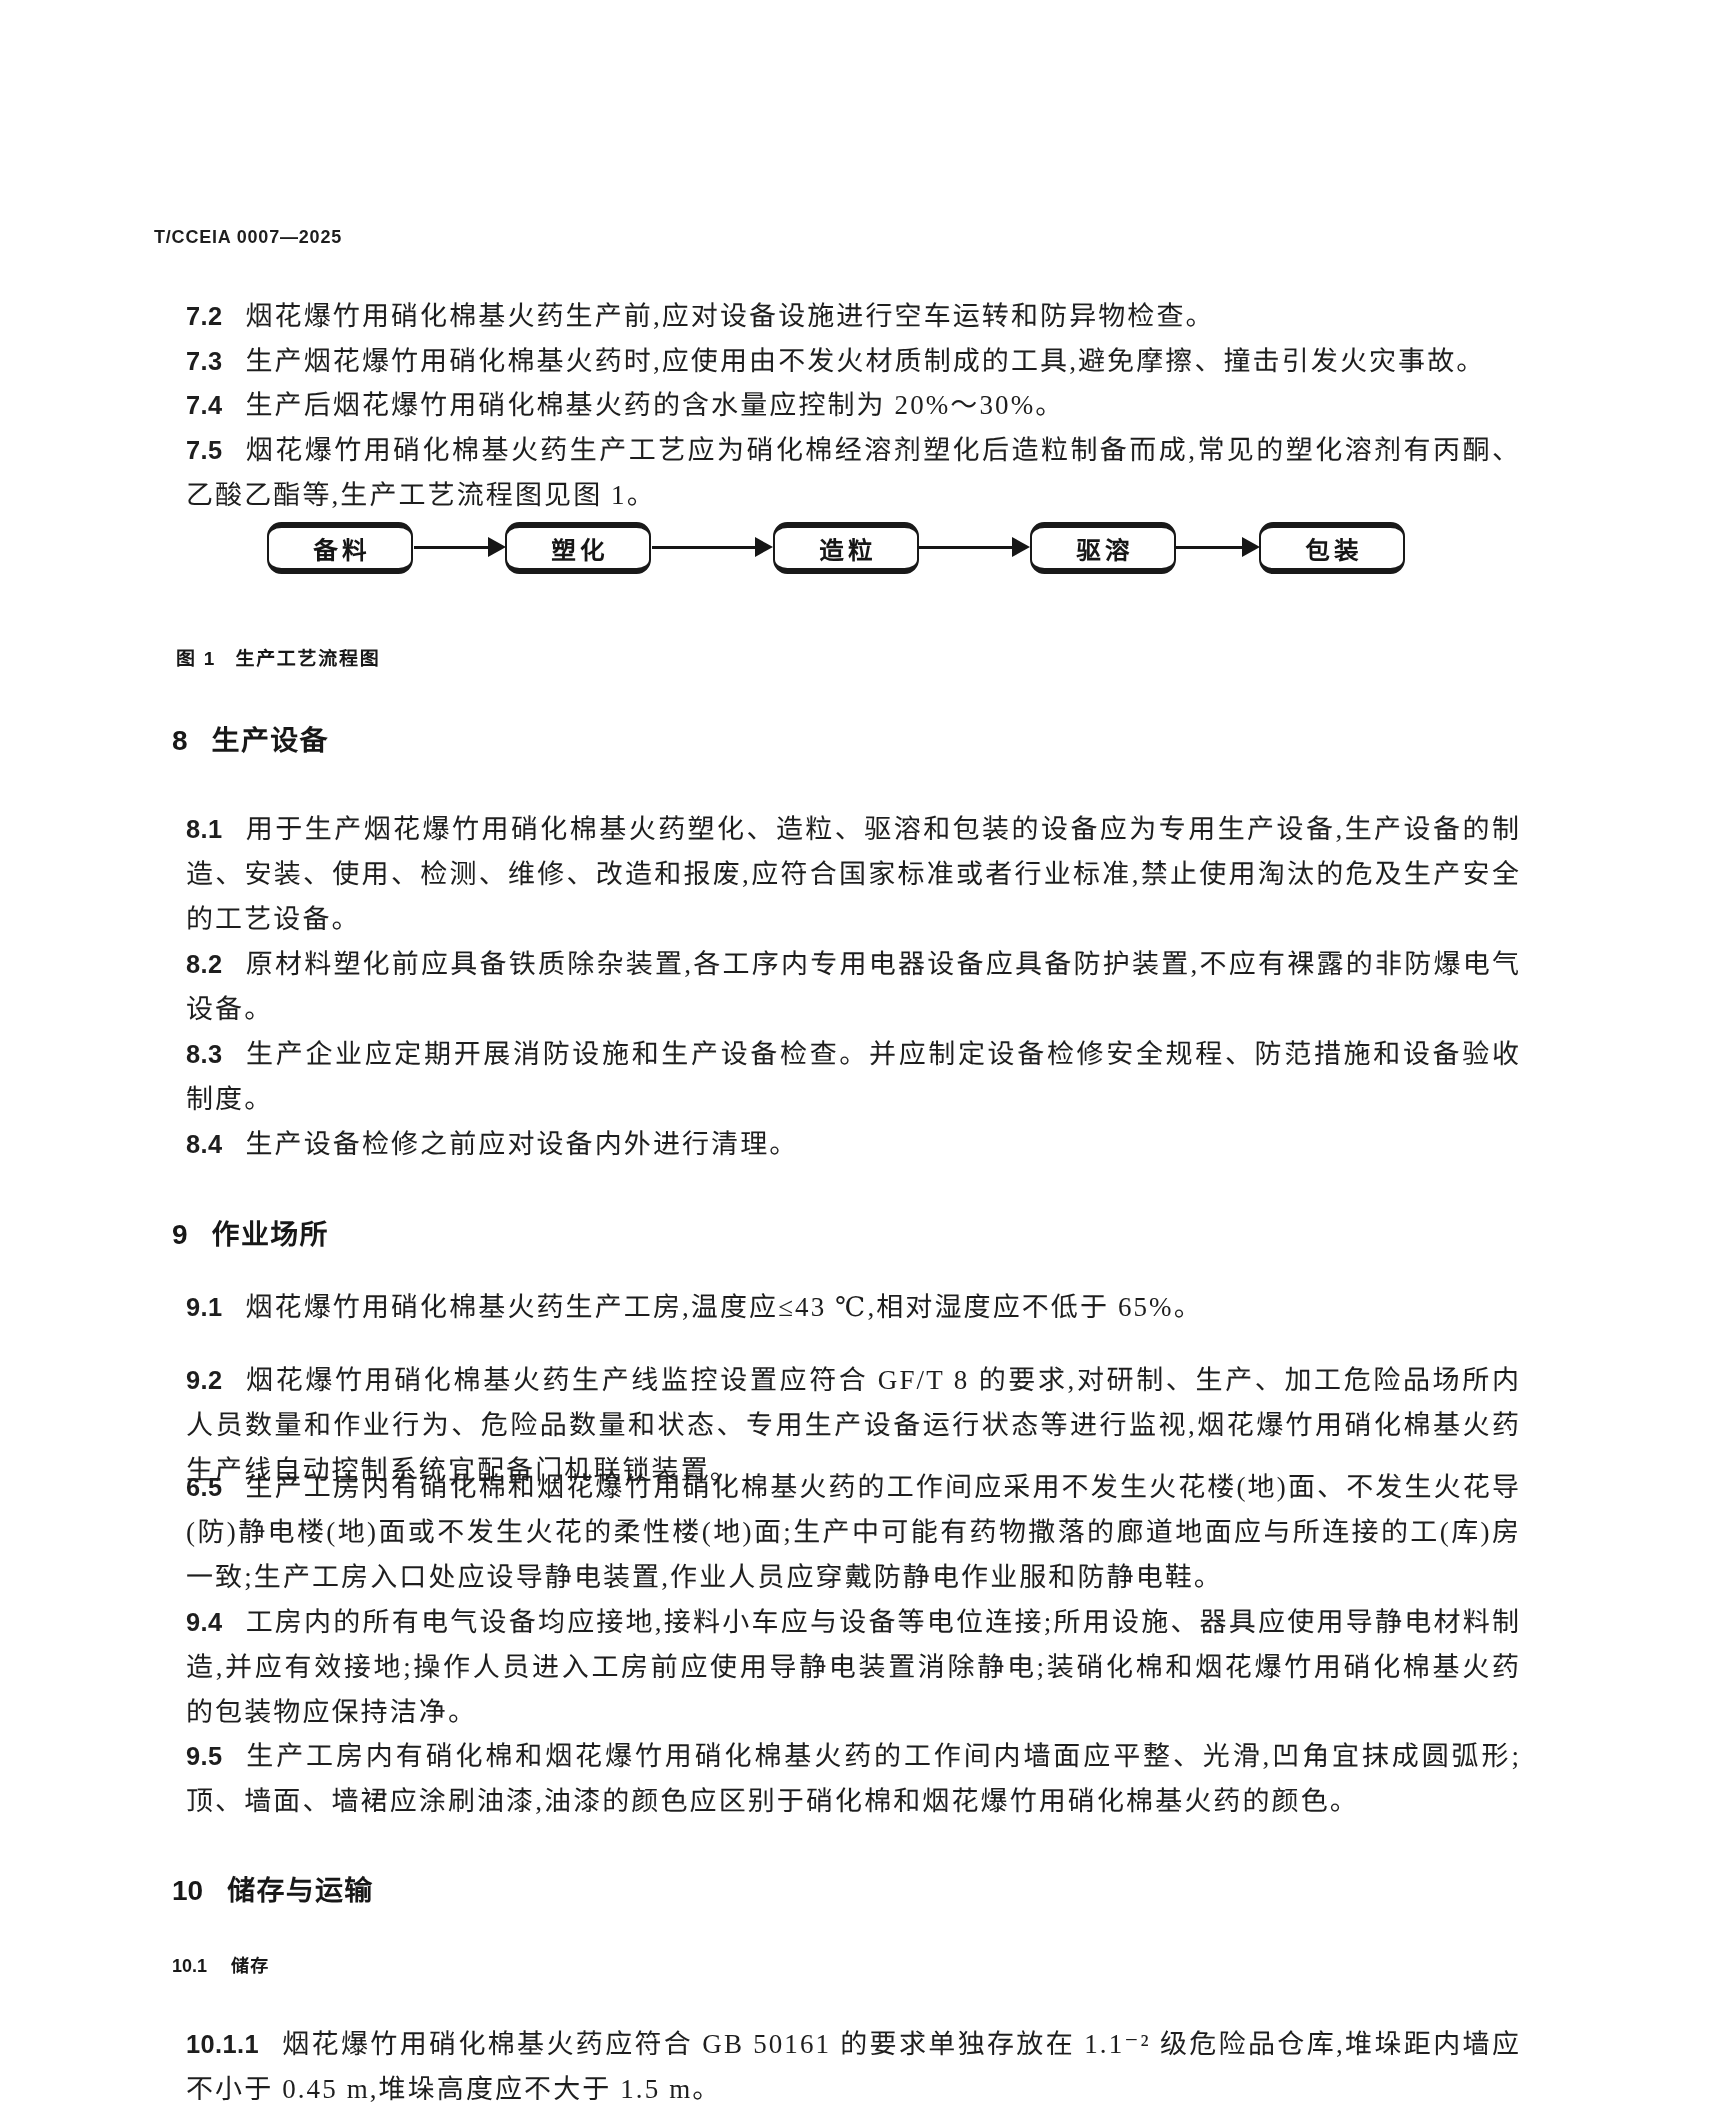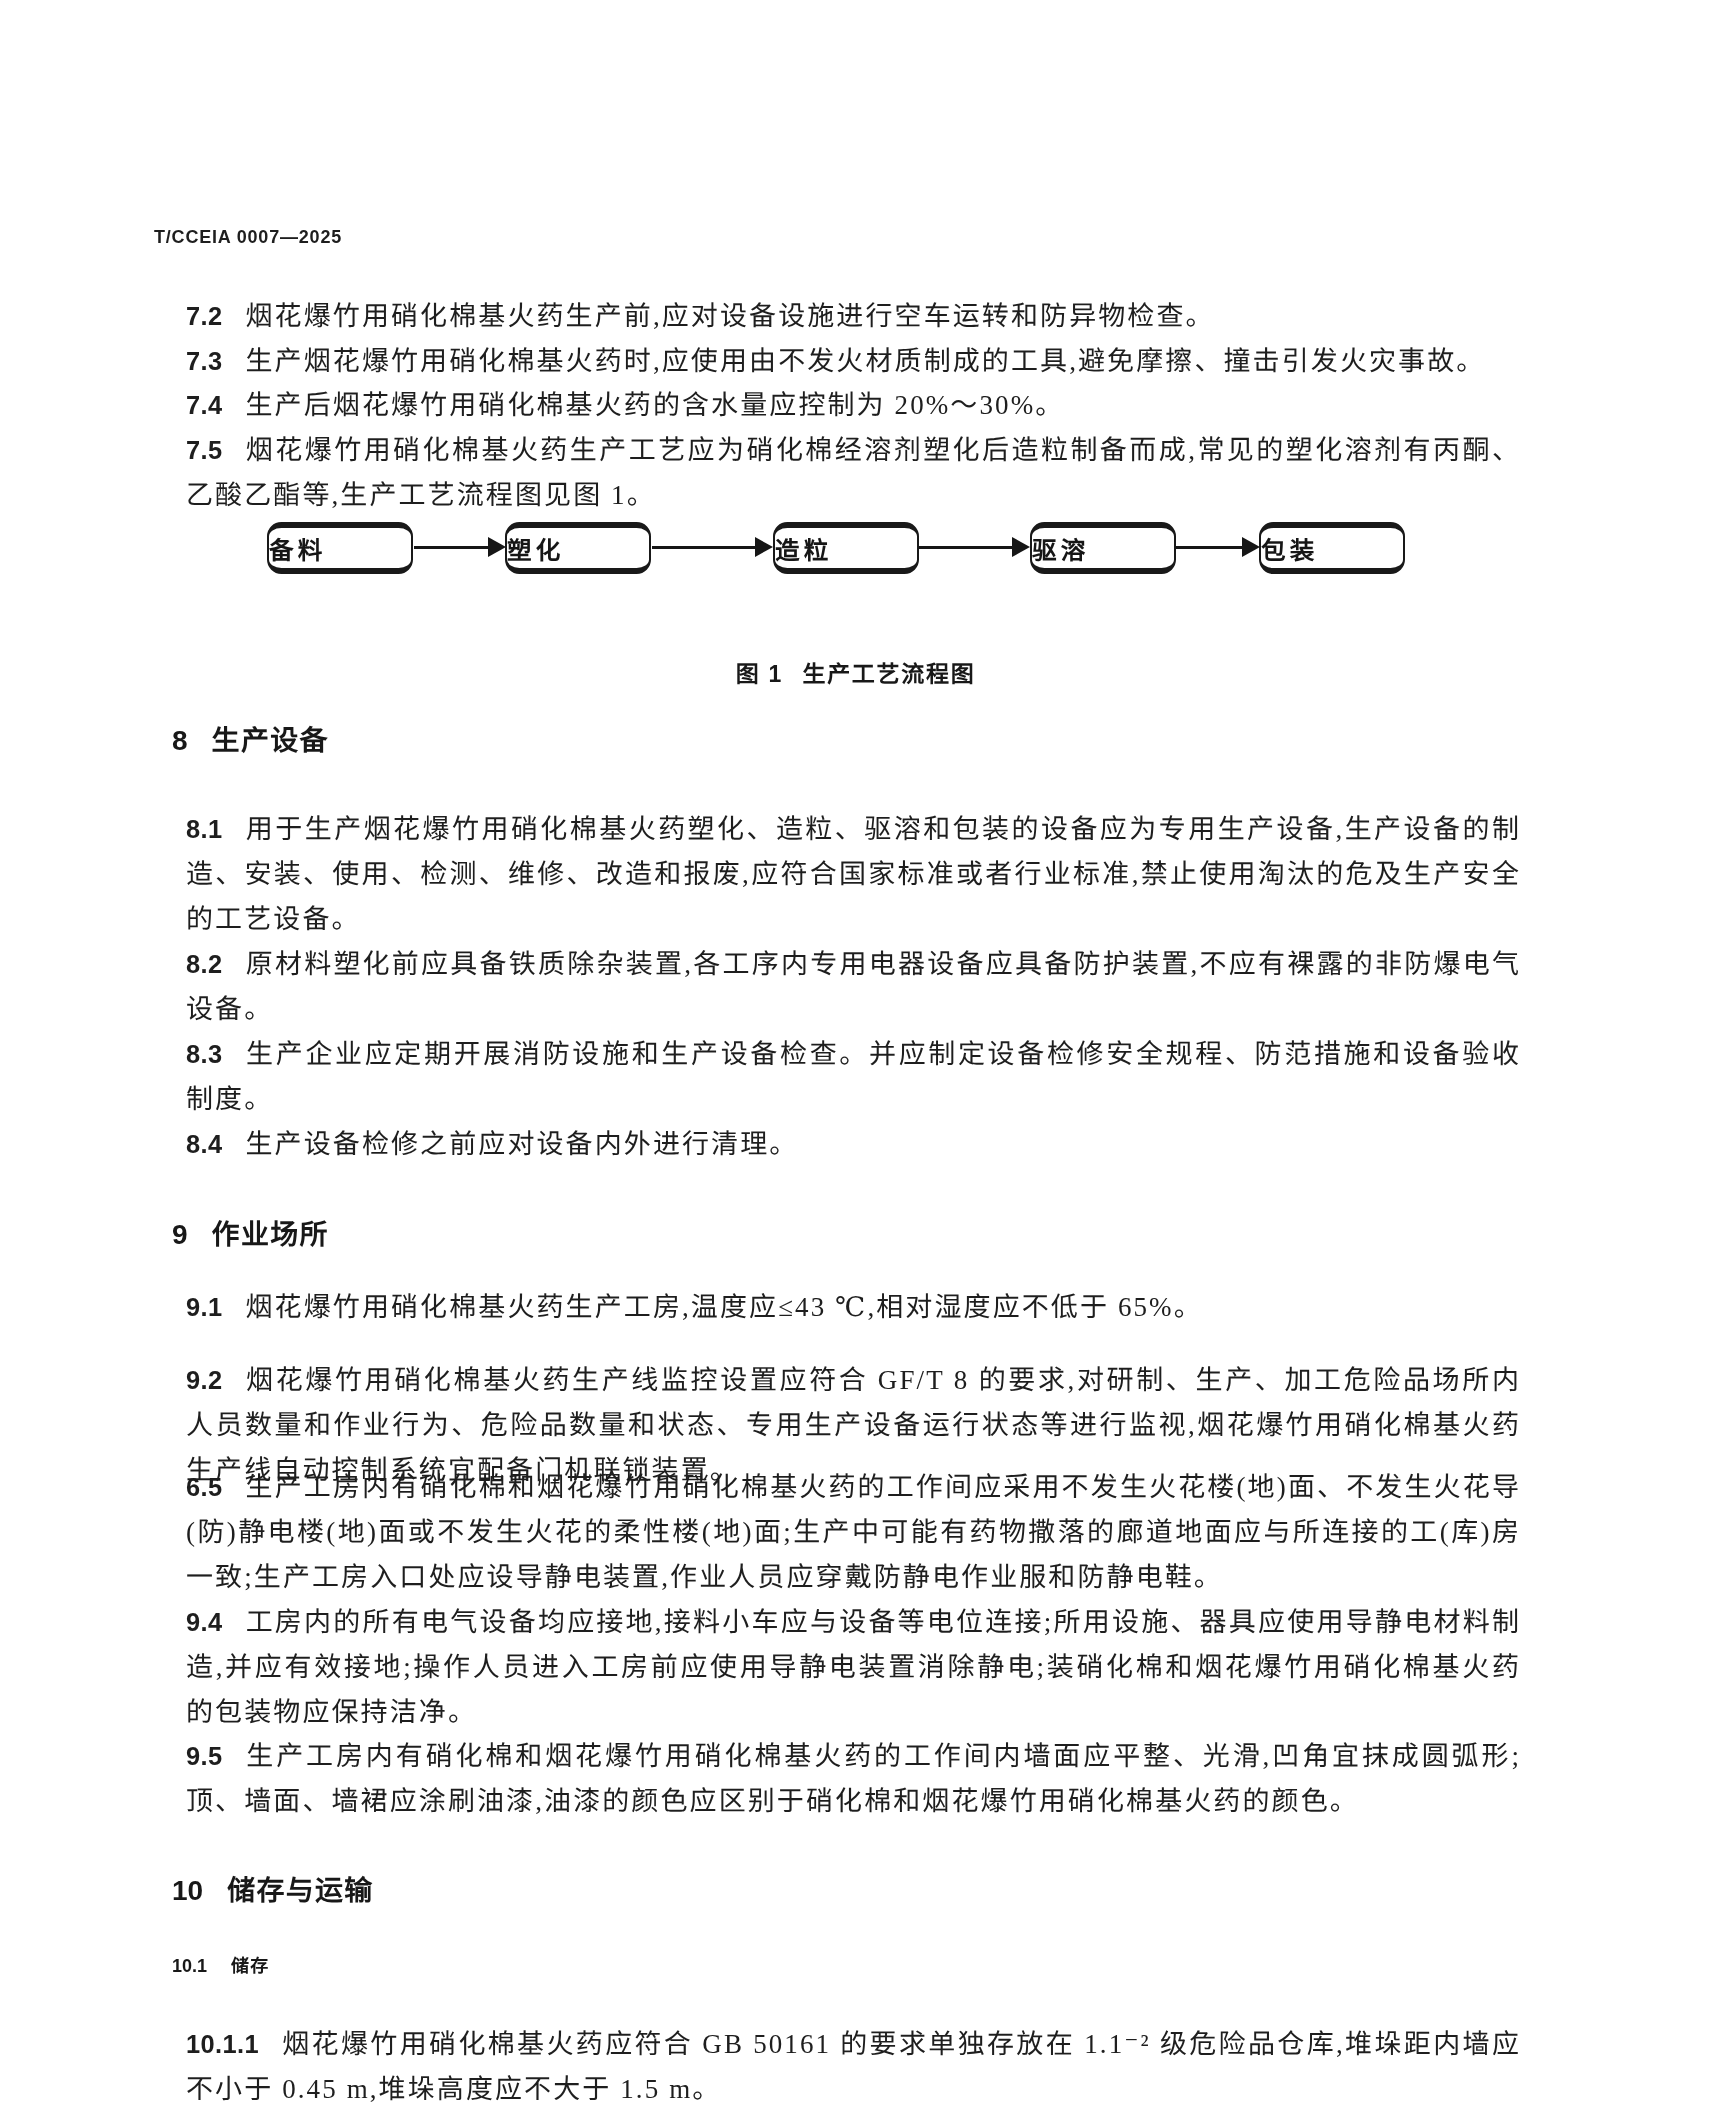--- a/index.html
+++ b/index.html
@@ -74,21 +74,21 @@
     top: 0;
     width: 146px;
     height: 52px;
     box-sizing: border-box;
     border: 2.5px solid #191919;
     border-top-width: 6px;
     border-bottom-width: 6px;
     border-radius: 14.4px;
     display: flex;
     align-items: center;
-    justify-content: flex-start;
+    justify-content: center;
     background: #ffffff;
   }
   .fbox .flabel {
     font-family: "Liberation Serif", "DejaVu Serif", serif;
     font-weight: 700;
     font-size: 24.6px;
     letter-spacing: 4.2px;
     margin-right: -4.2px;
     color: #161616;
     white-space: nowrap;
@@ -108,25 +108,24 @@
     height: 0;
     border-left: 18.6px solid #161616;
     border-top: 10.6px solid transparent;
     border-bottom: 10.6px solid transparent;
   }
   .figcap {
     position: absolute;
     left: 172px;
     top: 639px;
     width: 1335px;
-    margin: 16px;
-    text-align: center;
+    margin: 4px;
     font-family: "Liberation Sans", "DejaVu Sans", sans-serif;
     font-weight: 700;
-    font-size: 23px;
+    font-size: 19px;
     letter-spacing: 1.7px;
     color: #181818;
     white-space: nowrap;
   }
   .figcap .fl { margin-right: 19.5px; }
 </style>
 </head>
 <body>
 
 <div class="dochead">T/CCEIA 0007—2025</div>

